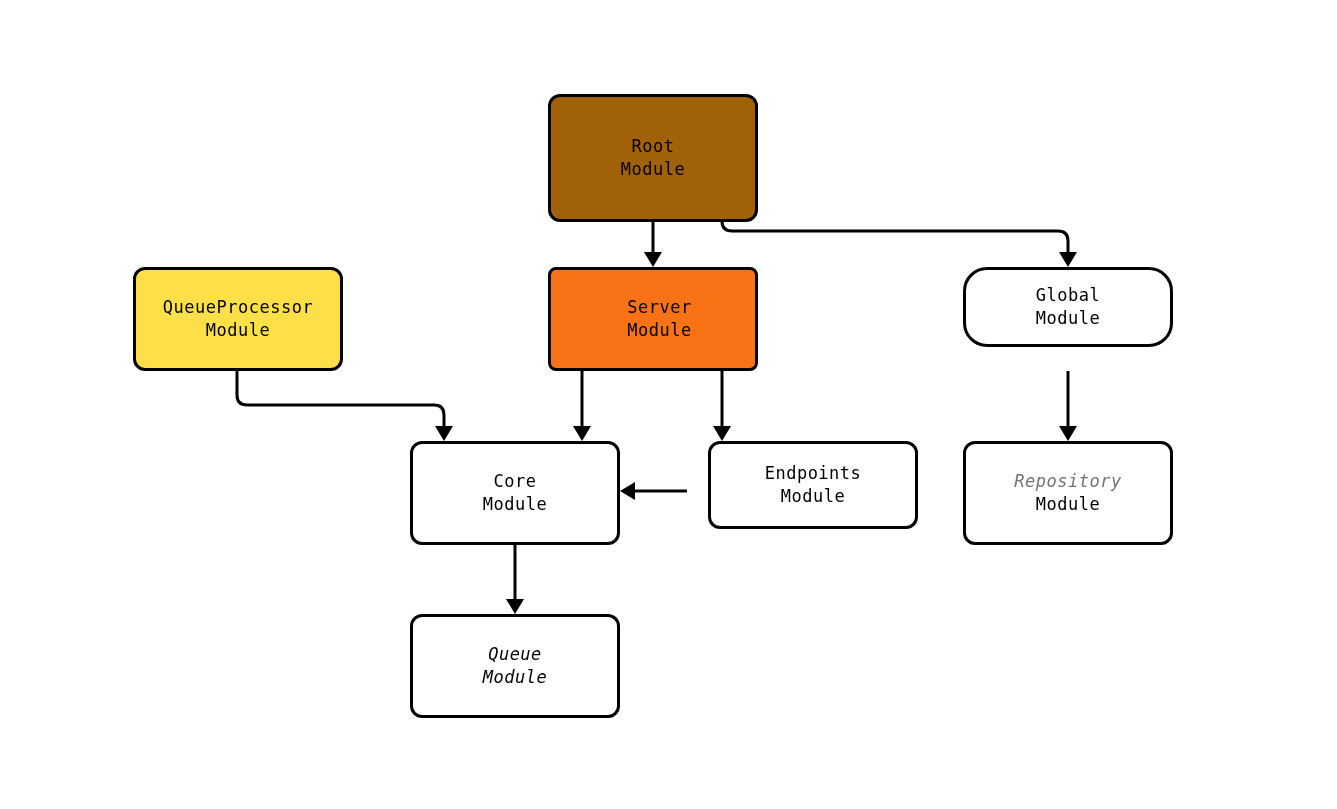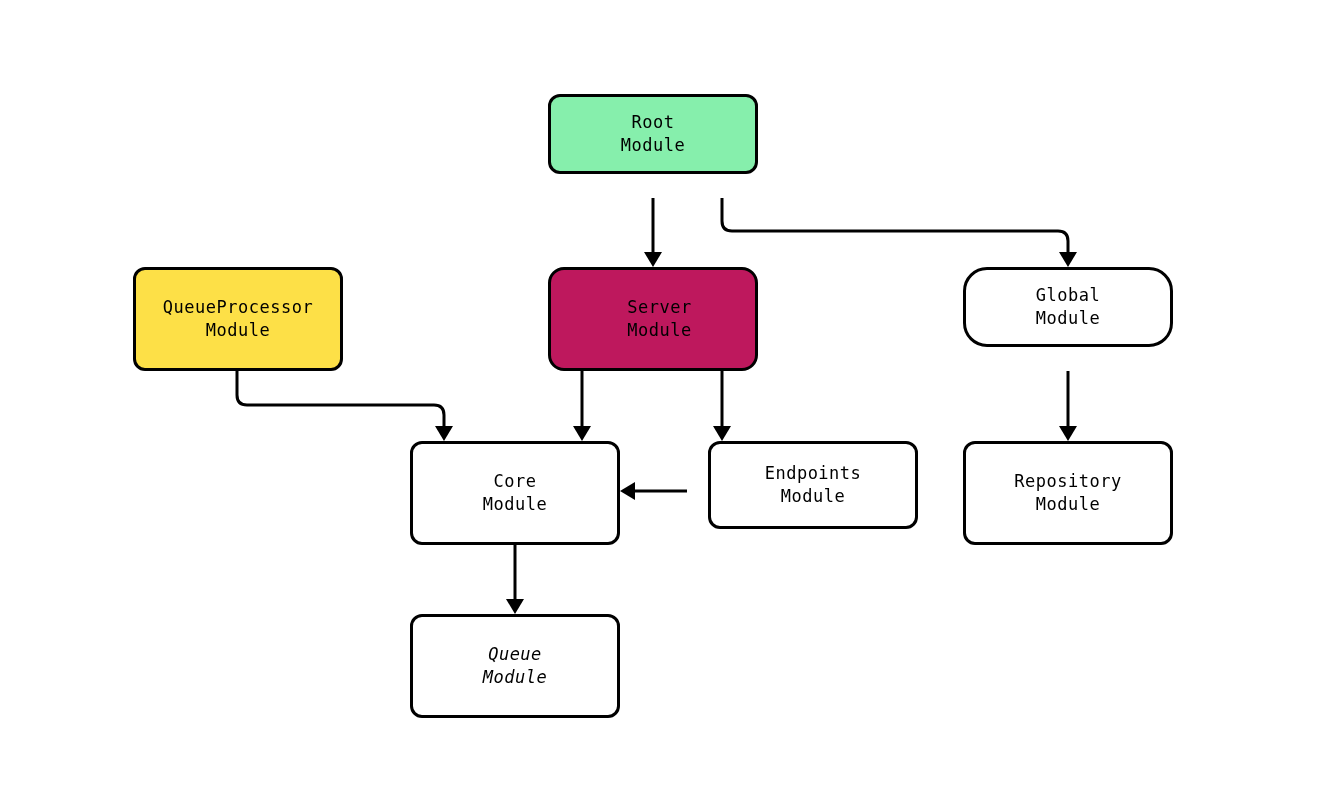--- a/index.html
+++ b/index.html
@@ -82,46 +82,46 @@
         <path d="M 687 491 L 635 491" fill="none" stroke="#000000" stroke-width="3" stroke-linecap="butt" stroke-linejoin="round"></path>
         <polygon points="635,482 635,500 620,491" fill="#000000"></polygon>
       </g>
       <g>
         <path d="M 515 545 L 515 599" fill="none" stroke="#000000" stroke-width="3" stroke-linecap="butt" stroke-linejoin="round"></path>
         <polygon points="506,599 524,599 515,614" fill="#000000"></polygon>
       </g>
     </svg>
 
   <div id="node-layer">
-      <div class="node" style="left: 548px; top: 94px; width: 210px; height: 80px; background: #86efac; border-color: rgb(0, 0, 0); border-width: 3px; border-radius: 12px;">
+      <div class="node" style="left: 548px; top: 94px; width: 210px; height: 128px; background: #a16207; border-color: rgb(0, 0, 0); border-width: 3px; border-radius: 12px;">
         <span class="node-label-line" style="color: rgb(0, 0, 0);">Root</span>
         <span class="node-label-line" style="color: rgb(0, 0, 0);">Module</span>
       </div>
       <div class="node" style="left: 133px; top: 267px; width: 210px; height: 104px; background: #fde047; border-color: rgb(0, 0, 0); border-width: 3px; border-radius: 12px;">
         <span class="node-label-line" style="color: rgb(0, 0, 0);">QueueProcessor</span>
         <span class="node-label-line" style="color: rgb(0, 0, 0);">Module</span>
       </div>
-      <div class="node" style="left: 548px; top: 267px; width: 210px; height: 104px; background: #be185d; border-color: rgb(0, 0, 0); border-width: 3px; border-radius: 16px; padding-left: 13px;">
+      <div class="node" style="left: 548px; top: 267px; width: 210px; height: 104px; background: #f97316; border-color: rgb(0, 0, 0); border-width: 3px; border-radius: 8px; padding-left: 13px;">
         <span class="node-label-line" style="color: rgb(0, 0, 0);">Server</span>
         <span class="node-label-line" style="color: rgb(0, 0, 0);">Module</span>
       </div>
       <div class="node" style="left: 963px; top: 267px; width: 210px; height: 80px; background: rgb(255, 255, 255); border-color: rgb(0, 0, 0); border-width: 3px; border-radius: 24px;">
         <span class="node-label-line" style="color: rgb(0, 0, 0);">Global</span>
         <span class="node-label-line" style="color: rgb(0, 0, 0);">Module</span>
       </div>
       <div class="node" style="left: 410px; top: 441px; width: 210px; height: 104px; background: rgb(255, 255, 255); border-color: rgb(0, 0, 0); border-width: 3px; border-radius: 12px;">
         <span class="node-label-line" style="color: rgb(0, 0, 0);">Core</span>
         <span class="node-label-line" style="color: rgb(0, 0, 0);">Module</span>
       </div>
       <div class="node" style="left: 708px; top: 441px; width: 210px; height: 88px; background: rgb(255, 255, 255); border-color: rgb(0, 0, 0); border-width: 3px; border-radius: 12px;">
         <span class="node-label-line" style="color: rgb(0, 0, 0);">Endpoints</span>
         <span class="node-label-line" style="color: rgb(0, 0, 0);">Module</span>
       </div>
       <div class="node" style="left: 963px; top: 441px; width: 210px; height: 104px; background: rgb(255, 255, 255); border-color: rgb(0, 0, 0); border-width: 3px; border-radius: 12px;">
-        <span class="node-label-line" style="color: #000000;">Repository</span>
+        <span class="node-label-line" style="color: #737373; font-style: italic;">Repository</span>
         <span class="node-label-line" style="color: rgb(0, 0, 0);">Module</span>
       </div>
       <div class="node" style="left: 410px; top: 614px; width: 210px; height: 104px; background: rgb(255, 255, 255); border-color: rgb(0, 0, 0); border-width: 3px; border-radius: 12px; font-style: italic;">
         <span class="node-label-line" style="color: rgb(0, 0, 0);">Queue</span>
         <span class="node-label-line" style="color: rgb(0, 0, 0);">Module</span>
       </div>
     </div>
 
 </div>
 

